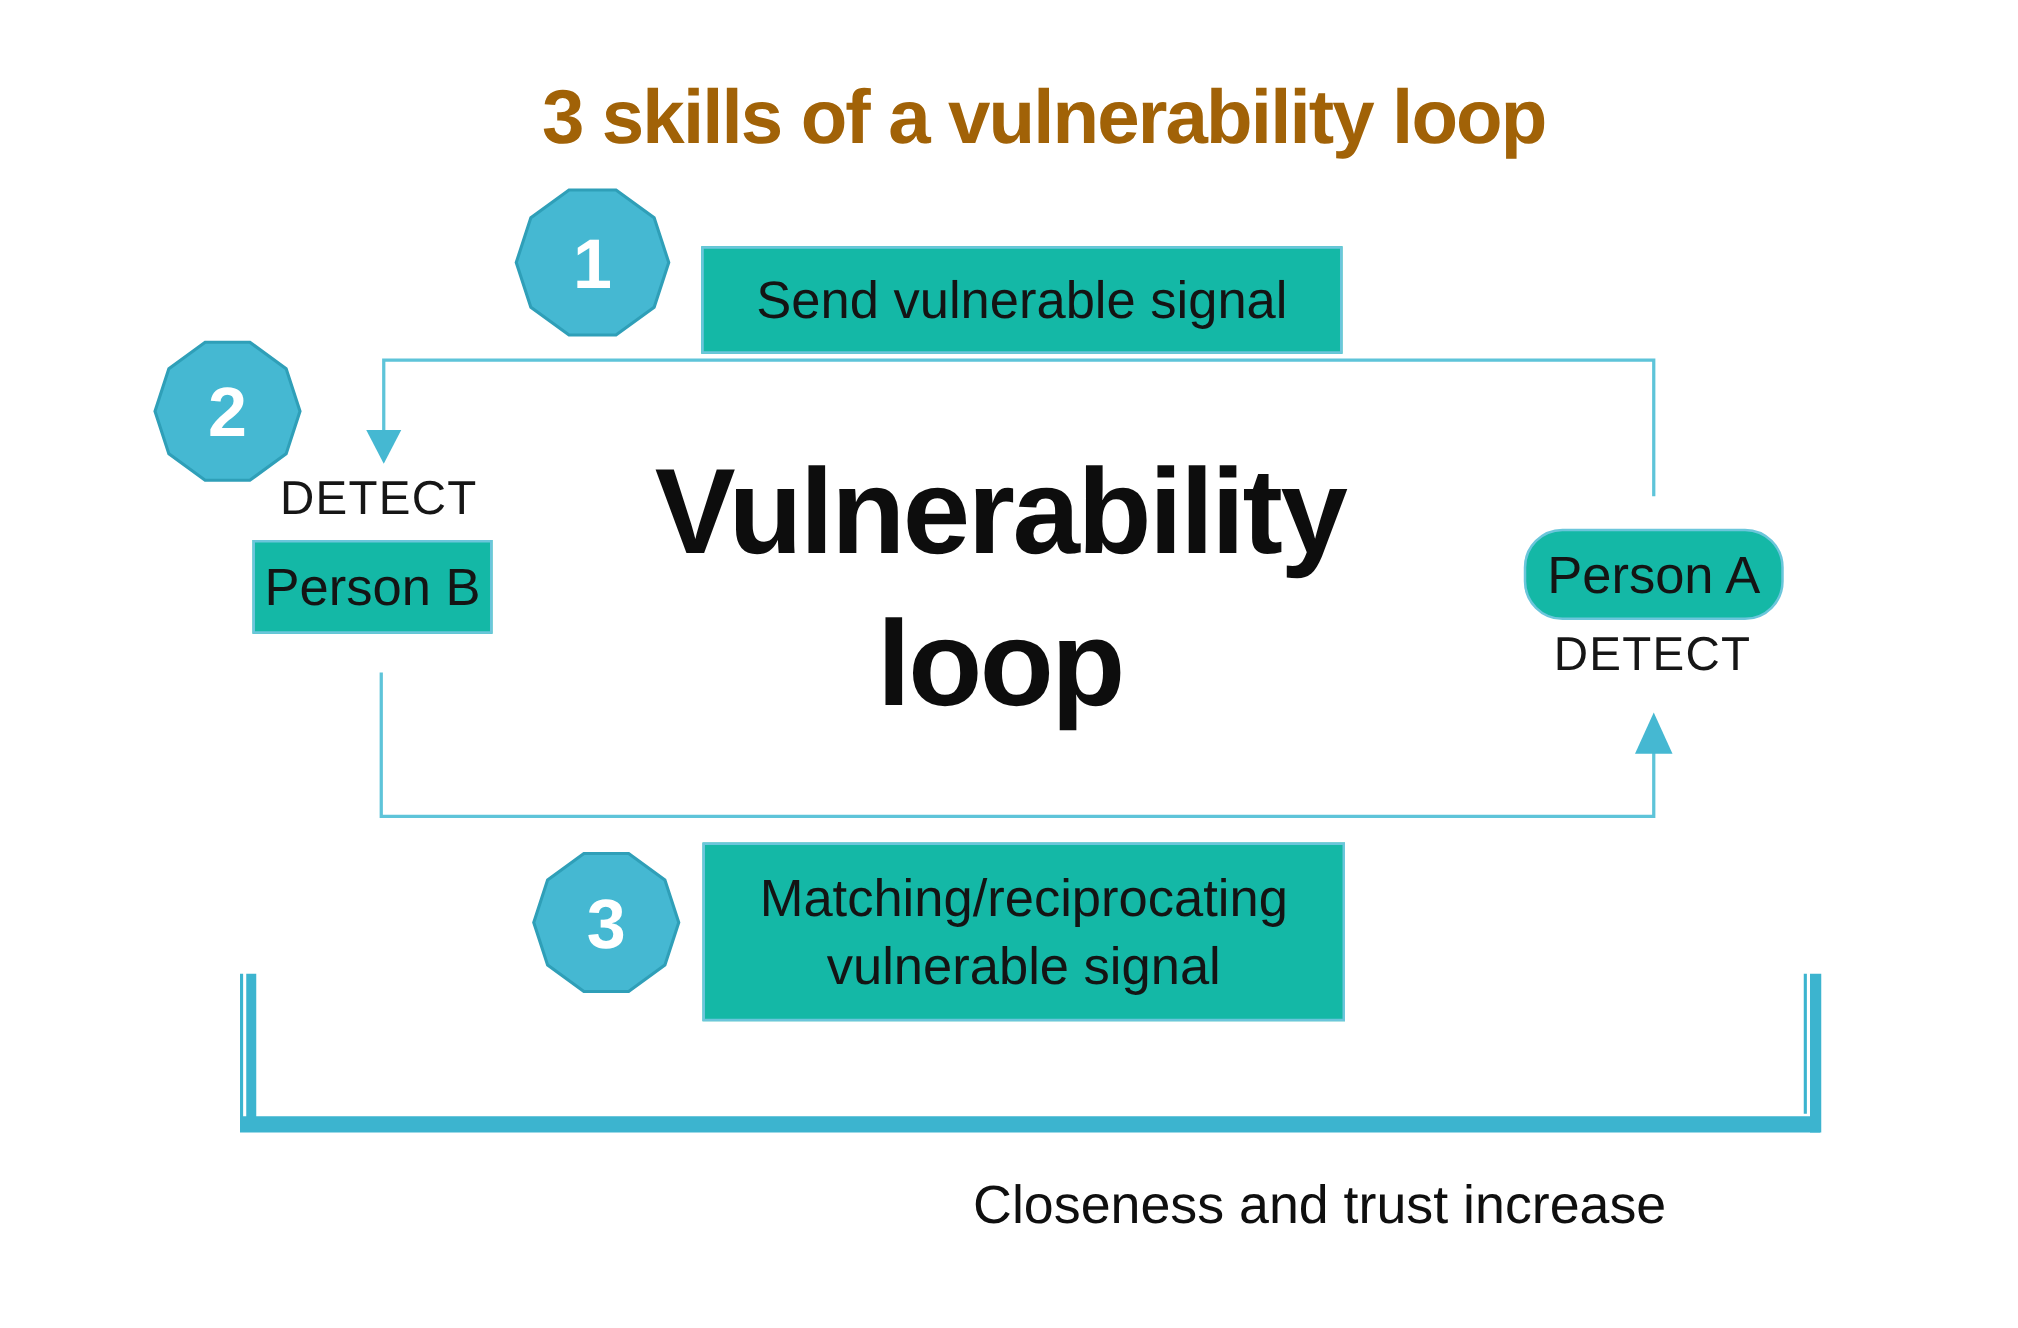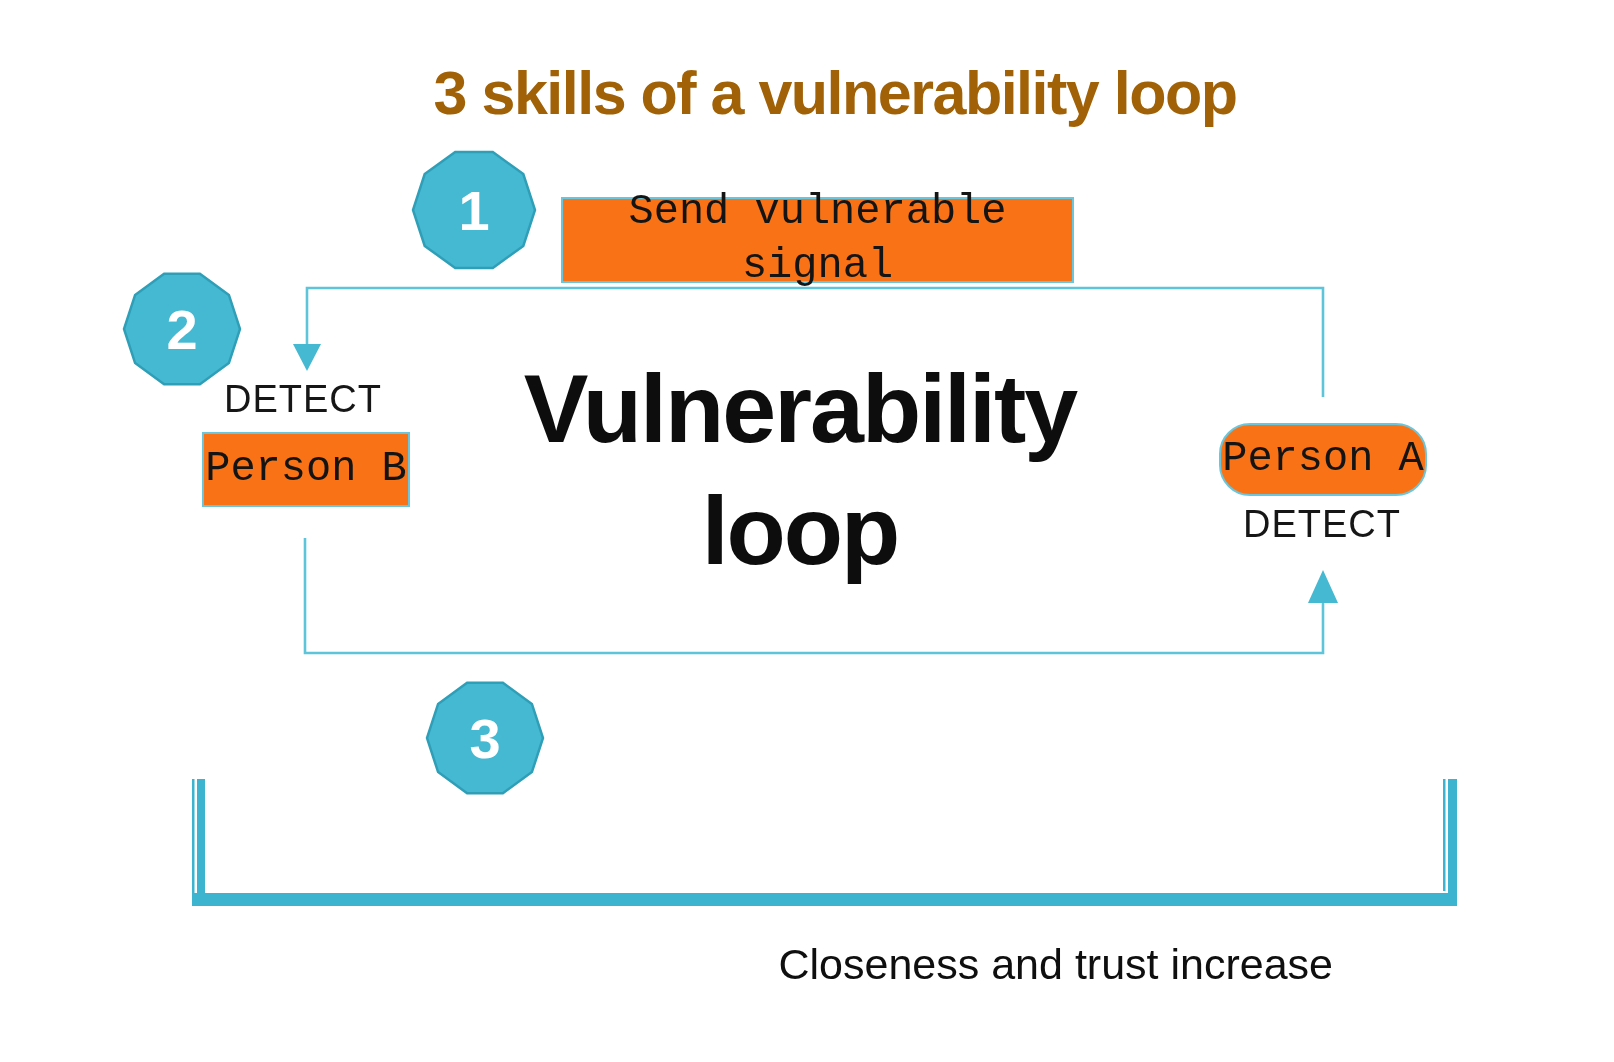--- a/index.html
+++ b/index.html
@@ -43,35 +43,34 @@
   .badge-num {
     width: 120px; height: 120px;
     display: flex;
     align-items: center;
     justify-content: center;
     font-size: 56px;
     font-weight: 700;
     color: #ffffff;
   }
   .tealbox {
-    background: #f97316;
+    background: #14b8a6;
     border: 2px solid #6bc6db;
     display: flex;
     align-items: center;
     justify-content: center;
     text-align: center;
     color: #141414;
     font-size: 42px;
     line-height: 1.28;
     box-sizing: border-box;
-    font-family: Liberation Mono, monospace;
   }
   .send-box     { left: 561px;  top: 197px; width: 513px; height: 86px; }
   .matching-box { left: 562px;  top: 674px; width: 514px; height: 143px; padding: 0 14px; }
-  .personB-box  { left: 202px;  top: 432px; width: 208px; height: 75px; }
+  .personB-box  { left: 202px;  top: 432px; width: 192px; height: 75px; }
   .personA-box  { left: 1219px; top: 423px; width: 208px; height: 73px; border-radius: 31px; }
   .detect {
     width: 200px;
     text-align: center;
     font-size: 38px;
     font-weight: 400;
     letter-spacing: 1px;
     color: #161616;
   }
   .detect-left  { left: 203px;  top: 378px; }
@@ -113,20 +112,23 @@
 
   <h1 class="abs title">3 skills of a vulnerability loop</h1>
 
   <div class="abs badge-num" style="left:414px; top:150px;">1</div>
   <div class="abs badge-num" style="left:122px; top:269px;">2</div>
   <div class="abs badge-num" style="left:425px; top:678px;">3</div>
 
   <div class="abs tealbox send-box">
     <span>Send vulnerable signal</span>
   </div>
+  <div class="abs tealbox matching-box">
+    <span>Matching/reciprocating vulnerable signal</span>
+  </div>
 
   <div class="abs detect detect-left">DETECT</div>
   <div class="abs tealbox personB-box">
     <span>Person B</span>
   </div>
   <div class="abs tealbox personA-box">
     <span>Person A</span>
   </div>
   <div class="abs detect detect-right">DETECT</div>
 

